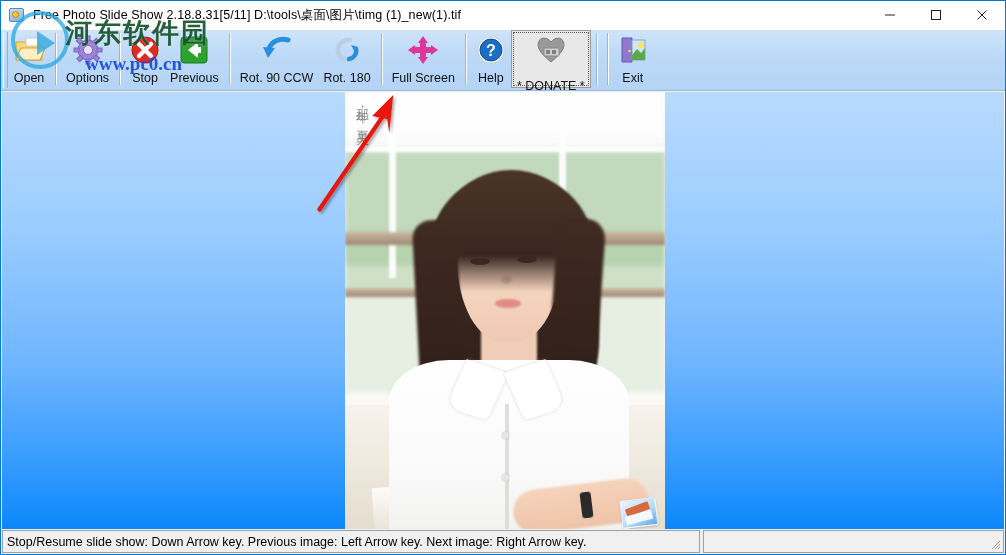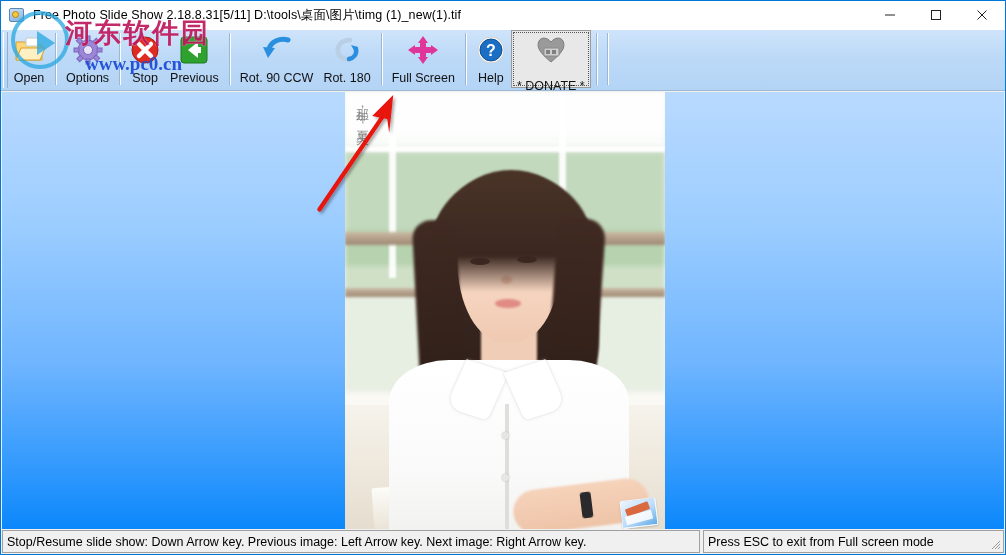--- a/index.html
+++ b/index.html
@@ -238,21 +238,21 @@
   }
 
   
   .watermark{
     position:absolute;left:4px;top:6px;width:330px;height:82px;
     pointer-events:none;
   }
   .wm-cn{
     position:absolute;left:60px;top:8px;
     font-family:"DejaVu Sans","Liberation Sans",sans-serif;
-    font-size:27px;font-weight:bold;color:#be185d;opacity:.92;
+    font-size:27px;font-weight:bold;color:#14532d;opacity:.92;
     letter-spacing:2px;white-space:nowrap;
     text-shadow:0 0 1px rgba(255,255,255,.9);
   }
   .wm-url{
     position:absolute;left:80px;top:46px;
     font-family:"Liberation Serif","DejaVu Serif",serif;
     font-size:19px;font-weight:bold;color:#1d4ed8;opacity:.95;
     white-space:nowrap;
   }
   .wm-logo{
@@ -432,20 +432,32 @@
           <rect x="12" y="16" width="4" height="4" fill="#7f7f7f"></rect>
           <rect x="18" y="16" width="4" height="4" fill="#7f7f7f"></rect>
         </svg>
       </div>
       <div class="tb-lbl">* DONATE *</div>
     </div>
     <div class="tb-sep"></div>
 
     <div class="tb-sep"></div>
 
+    <div class="tb-btn">
+      <div class="tb-ico">
+        <svg width="30" height="30" viewBox="0 0 30 30">
+          <path d="M4 3h10v24H4z" fill="#8f79cf" stroke="#6b57a8" stroke-width="1"></path>
+          <path d="M14 5h13v20H14z" fill="#cfe8f7" stroke="#7fa8c4" stroke-width="1"></path>
+          <path d="M14 20l5-6 4 4 4-5v12H14z" fill="#5fa84e"></path>
+          <circle cx="23" cy="10" r="3" fill="#ffe45c"></circle>
+          <circle cx="11.5" cy="16" r="1.3" fill="#ffd84d"></circle>
+        </svg>
+      </div>
+      <div class="tb-lbl">Exit</div>
+    </div>
   </div>
 
   <div class="canvas">
 
     <div class="photo">
       <div class="ph-bg"></div>
       <div class="ph-win"></div>
       <div class="ph-mull" style="left:44px;top:0;width:7px;height:186px;"></div>
       <div class="ph-mull" style="left:214px;top:0;width:7px;height:186px;"></div>
       <div class="ph-mull" style="left:0;top:54px;width:100%;height:6px;"></div>
@@ -499,21 +511,20 @@
     <div class="wm-logo"></div>
     <div class="wm-cn">河东软件园</div>
     <div class="wm-url">www.pc0.cn</div>
   </div>
 
   <div class="statusbar">
     <div class="sb-panel sb-left">
       <span>Stop/Resume slide show: Down Arrow key. Previous image: Left Arrow key. Next image: Right Arrow key.</span>
     </div>
     <div class="sb-panel sb-right">
-      <span>Press ESC to exit from Full screen mode</span>
       <svg class="grip" viewBox="0 0 12 12">
         <g stroke="#9a9a9a" stroke-width="1">
           <line x1="11" y1="3" x2="3" y2="11"></line>
           <line x1="11" y1="6" x2="6" y2="11"></line>
           <line x1="11" y1="9" x2="9" y2="11"></line>
         </g>
       </svg>
     </div>
   </div>
 

